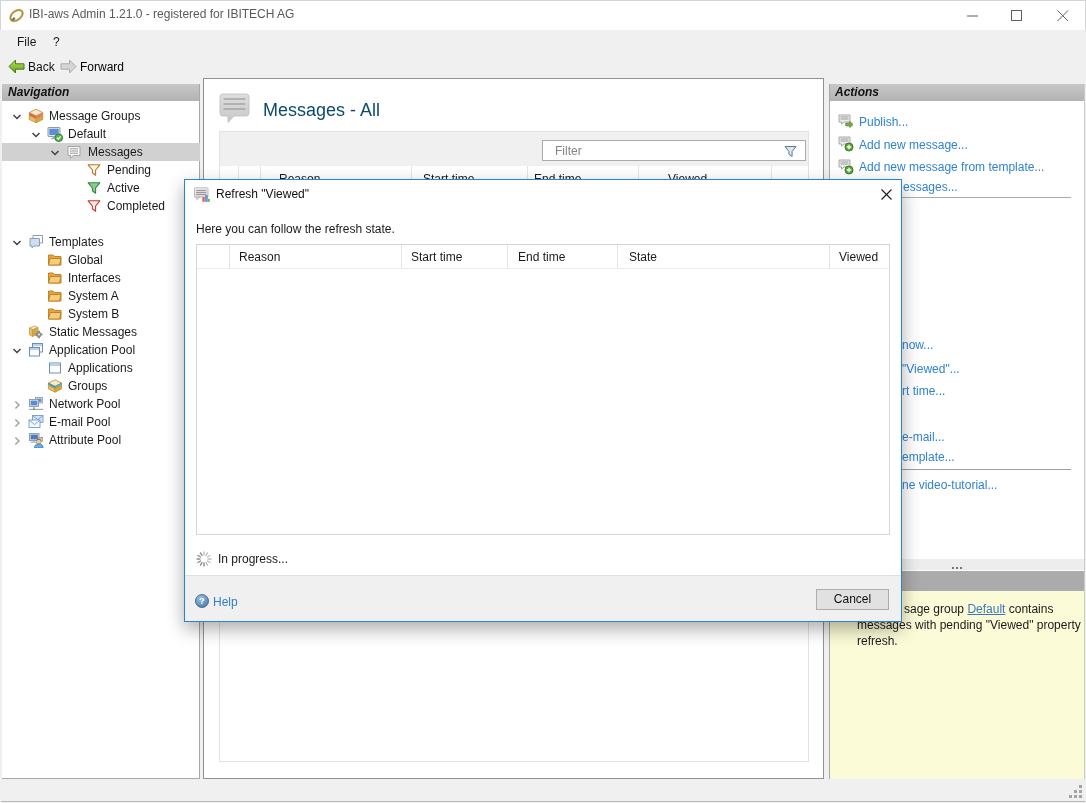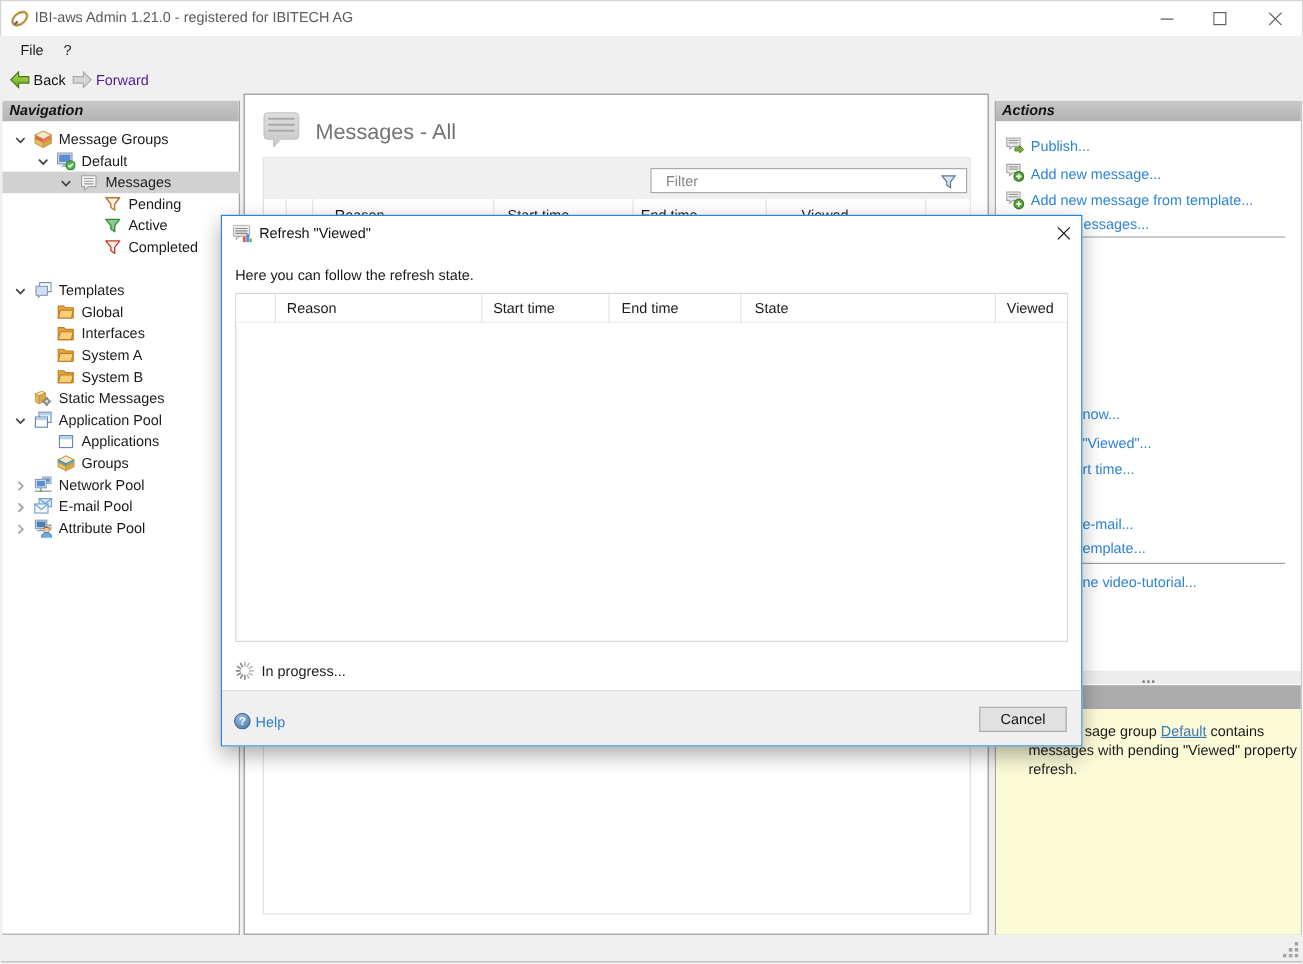--- a/index.html
+++ b/index.html
@@ -67,21 +67,21 @@
           <stop offset="0.5" stop-color="#8bc33d"></stop>
           <stop offset="1" stop-color="#67981f"></stop>
         </linearGradient>
       </defs>
     <path d="M7.5 1 L1 7.5 L7.5 14 L7.5 10.2 L16 10.2 L16 4.8 L7.5 4.8 Z" fill="url(#ga)" stroke="#50761a" stroke-width="1"></path>
   </svg>
   <span style="position:absolute;left:27px;top:7px;color:#111">Back</span>
   <svg class="abs" style="left:59px;top:6px" width="17" height="15" viewBox="0 0 17 15">
     <path d="M9.5 1 L16 7.5 L9.5 14 L9.5 10.2 L1 10.2 L1 4.8 L9.5 4.8 Z" fill="#d6d6d6" stroke="#ababab" stroke-width="1"></path>
   </svg>
-  <span style="position:absolute;left:79px;top:7px;color:#4c1d95">Forward</span>
+  <span style="position:absolute;left:79px;top:7px;color:#000000">Forward</span>
 </div>
 
 <div id="nav">
   <div class="panelhdr">Navigation</div>
   <div id="tree" style="position:absolute;left:0;top:17px;width:198px;height:678px;">
 <div class="trow" style="top:6px">
         <svg style="left:10px;top:5px" width="10" height="10" viewBox="0 0 10 10">
           <path d="M1.5 3 L5 6.6 L8.5 3" stroke="#404040" fill="none" stroke-width="1.4"></path>
         </svg>
         <svg style="left:26px" width="16" height="16" viewBox="0 0 16 16">
@@ -274,21 +274,21 @@
         <linearGradient id="bub" x1="0" y1="0" x2="0" y2="1">
           <stop offset="0" stop-color="#dedede"></stop>
           <stop offset="1" stop-color="#c8c8c8"></stop>
         </linearGradient>
       </defs>
     <path d="M4 1 H27 Q30 1 30 4 V20 Q30 23 27 23 H15 L9 29.5 V23 H4 Q1 23 1 20 V4 Q1 1 4 1 Z" fill="url(#bub)" stroke="#bdbdbd" stroke-width="0.8"></path>
     <line x1="4.5" y1="6" x2="26.5" y2="6" stroke="#a8a8a8" stroke-width="1.6"></line>
     <line x1="4.5" y1="11" x2="26.5" y2="11" stroke="#a8a8a8" stroke-width="1.6"></line>
     <line x1="4.5" y1="16" x2="26.5" y2="16" stroke="#a8a8a8" stroke-width="1.6"></line>
   </svg>
-  <div class="abs" style="left:59px;top:21px;font-size:18px;color:#737373">Messages - All</div>
+  <div class="abs" style="left:59px;top:21px;font-size:18px;color:#0c4a6e">Messages - All</div>
   <div class="abs" style="left:15px;top:52px;width:590px;height:631px;border:1px solid #e2e2e2;background:#ffffff">
     <div class="abs" style="left:0;top:0;width:588px;height:34px;background:#f0f0f0"></div>
     <div class="abs" style="left:322px;top:8px;width:264px;height:21px;background:#ffffff;border:1px solid #ababab">
       <span style="position:absolute;left:12px;top:3px;color:#838383">Filter</span>
       <svg class="abs" style="right:8px;top:4px" width="13" height="13" viewBox="0 0 13 13">
           <path d="M1 1.5 H12 L8.1 6.5 V11.5 L4.9 9.2 V6.5 Z" fill="#dce4ec" stroke="#5a7a9a" stroke-width="1"></path>
         </svg>
     </div>
     <div class="abs" style="left:0;top:34px;width:588px;height:26px;background:#ffffff">
       <div class="dsep" style="left:18px;height:26px"></div>

